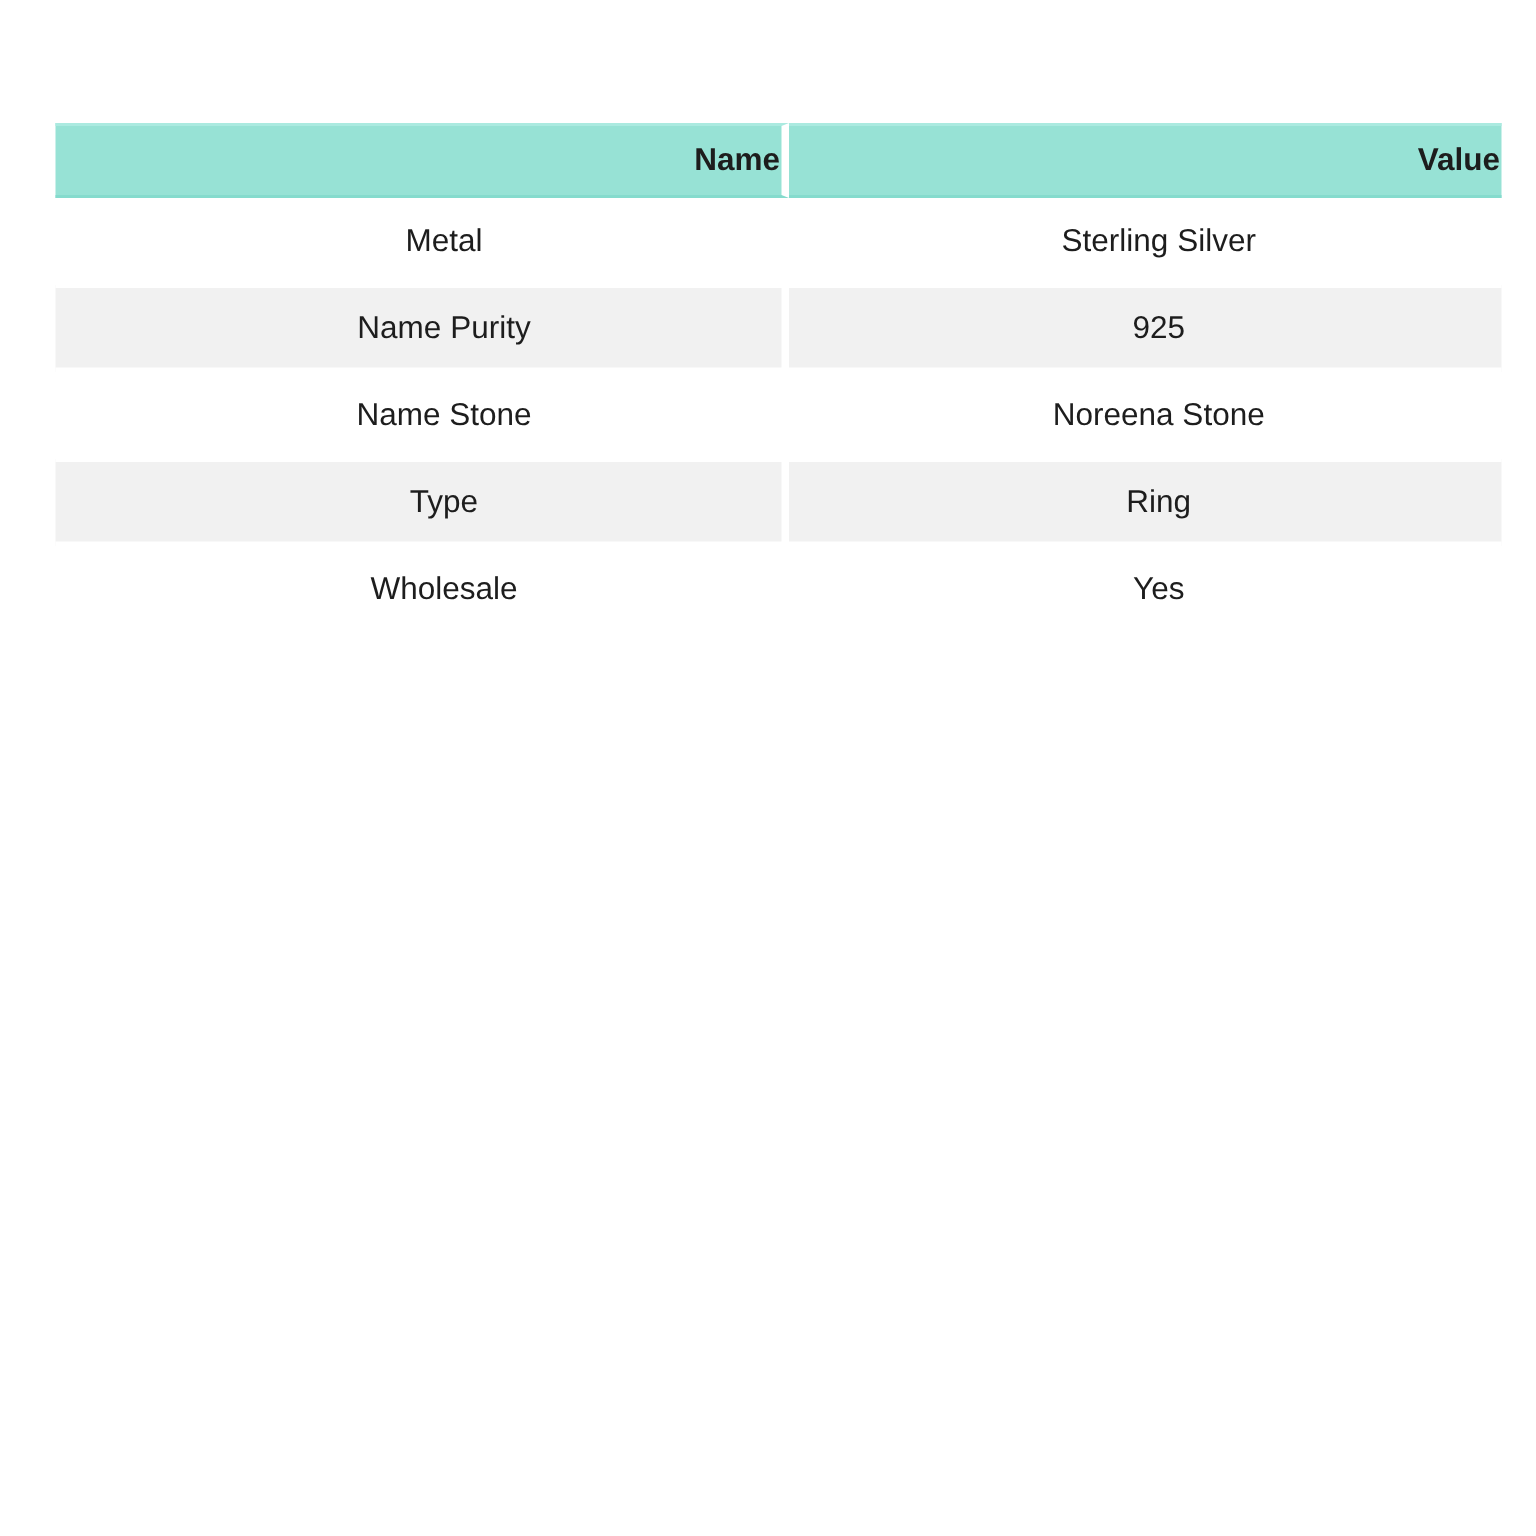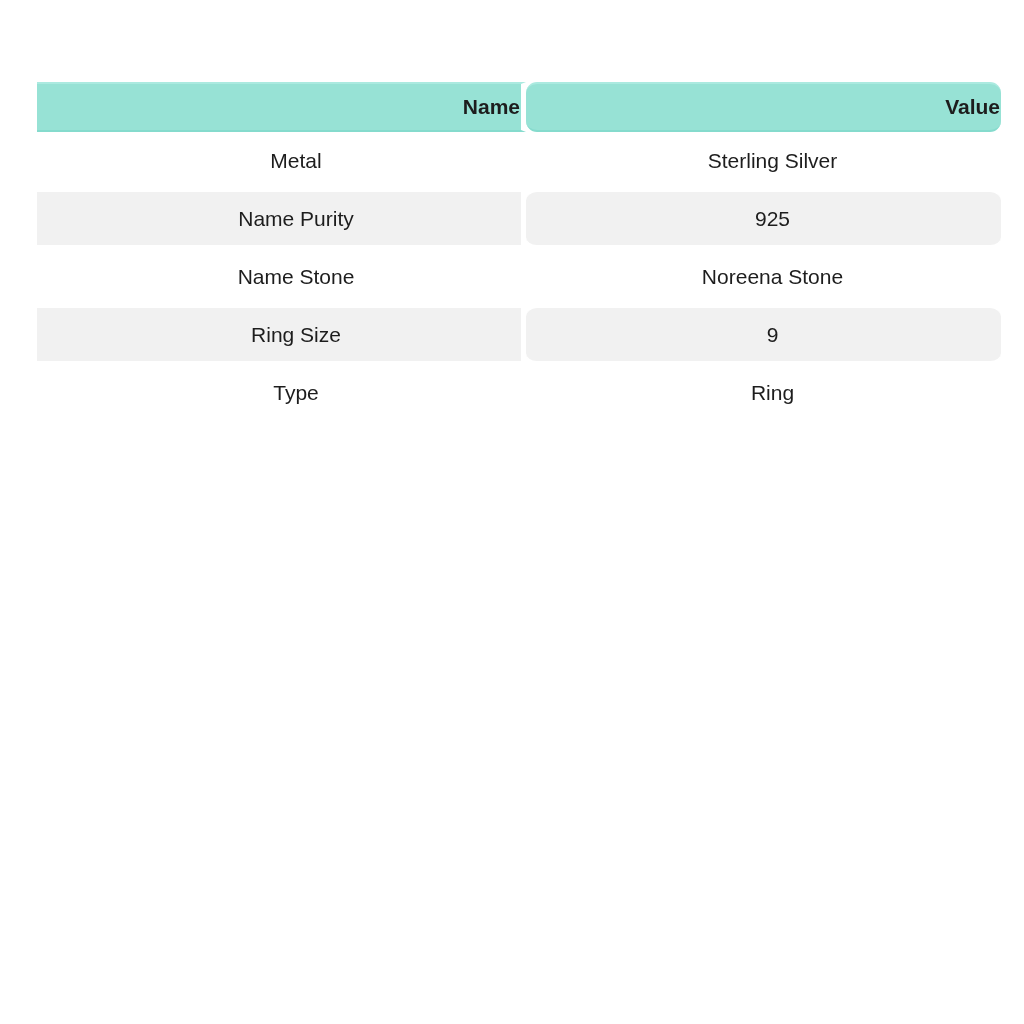--- a/index.html
+++ b/index.html
@@ -46,21 +46,20 @@
     color: var(--text-color, #1d1d1d);
   }
   .attr-table th.col-name,
   .attr-table td.cell-name {
     padding-left: 35px;
     border-right: 5px solid #ffffff;
   }
   .attr-table th.col-value,
   .attr-table td.cell-value {
     padding-left: 19px;
-    border-radius: 11px;
   }
   .attr-table tbody tr:nth-child(even) td {
     background: var(--row-alt-bg, #f1f1f1);
     border-top: 2px solid #ffffff;
     border-bottom: 3px solid #ffffff;
   }
 </style>
 </head>
 <body style="background: rgb(255, 255, 255);">
 
@@ -85,24 +84,24 @@
     <td class="cell-name">Name Purity</td>
     <td class="cell-value">925</td>
   </tr>
 
   <tr>
     <td class="cell-name">Name Stone</td>
     <td class="cell-value">Noreena Stone</td>
   </tr>
 
 
-  <tr>
-    <td class="cell-name">Ring Size</td>
-    <td class="cell-value">9</td>
-  </tr>
 
   <tr>
     <td class="cell-name">Type</td>
     <td class="cell-value">Ring</td>
   </tr>
 
+  <tr>
+    <td class="cell-name">Wholesale</td>
+    <td class="cell-value">Yes</td>
+  </tr>
 </tbody>
 </table>
 
 </body></html>

